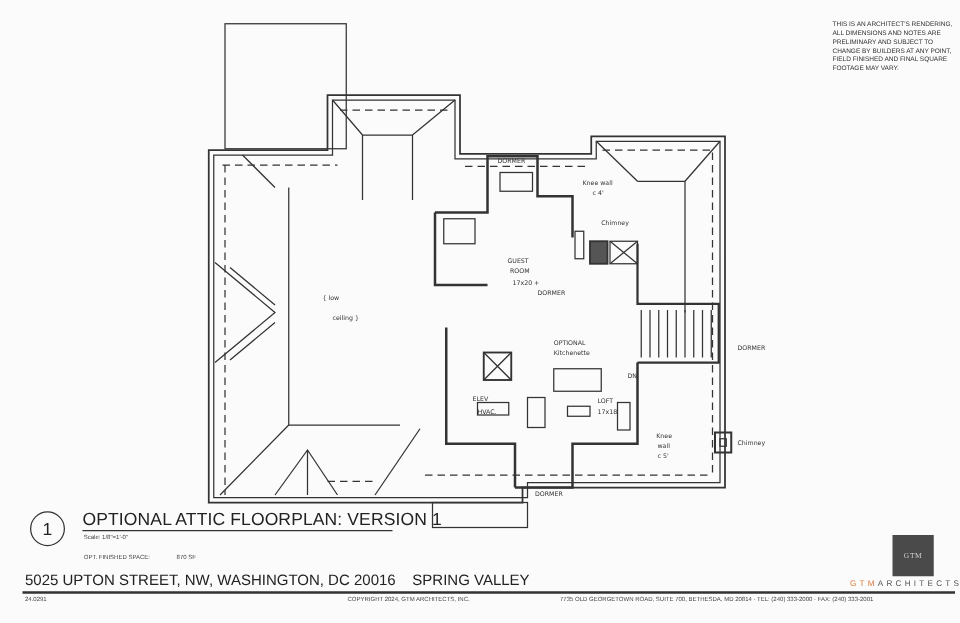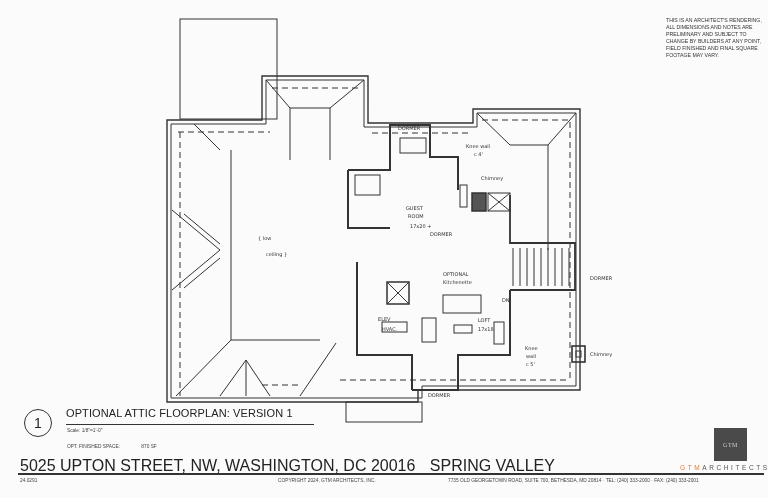--- a/index.html
+++ b/index.html
@@ -19,29 +19,29 @@
   }
   .title-block { position: absolute; left: 20px; top: 407px; }
   .circle {
     position: absolute; left: 4px; top: 2px; width: 26px; height: 26px;
     border: 1px solid #333; border-radius: 50%;
     display: flex; align-items: center; justify-content: center;
     font-size: 14px; color: #222;
   }
   .plan-title {
     position: absolute; left: 46px; top: 0px; white-space: nowrap;
-    font-size: 11px; color: #222; letter-spacing: 0.1px;
+    font-size: 14px; color: #222; letter-spacing: 0.1px;
   }
   .plan-title-rule { position: absolute; left: 46px; top: 17px; width: 248px; height: 1px; background: #333; }
   .scale { position: absolute; left: 47px; top: 21px; font-size: 4.8px; color: #444; white-space: nowrap; }
   .finished { position: absolute; left: 47px; top: 37px; font-size: 4.8px; color: #444; white-space: nowrap; }
   .finished .val { margin-left: 20px; }
   .address {
     position: absolute; left: 20px; top: 457px; white-space: nowrap;
-    font-size: 16px; color: #222;
+    font-size: 12px; color: #222;
   }
   .address .area { margin-left: 10px; }
   .bottom-rule { position: absolute; left: 18px; top: 473px; width: 746px; height: 2px; background: #333; }
   .job-no { position: absolute; left: 20px; top: 478px; font-size: 4.8px; color: #444; }
   .copyright { position: absolute; left: 278px; top: 478px; font-size: 4.8px; color: #444; white-space: nowrap; }
   .firm-address { position: absolute; left: 448px; top: 478px; font-size: 4.8px; color: #444; white-space: nowrap; }
   .logo-box {
     position: absolute; left: 714px; top: 428px; width: 33px; height: 33px;
     background: #4a4a4a; display: flex; align-items: center; justify-content: center;
     color: #cfcfcf; font-family: "Liberation Serif", serif; font-size: 6px; letter-spacing: 0.5px;

